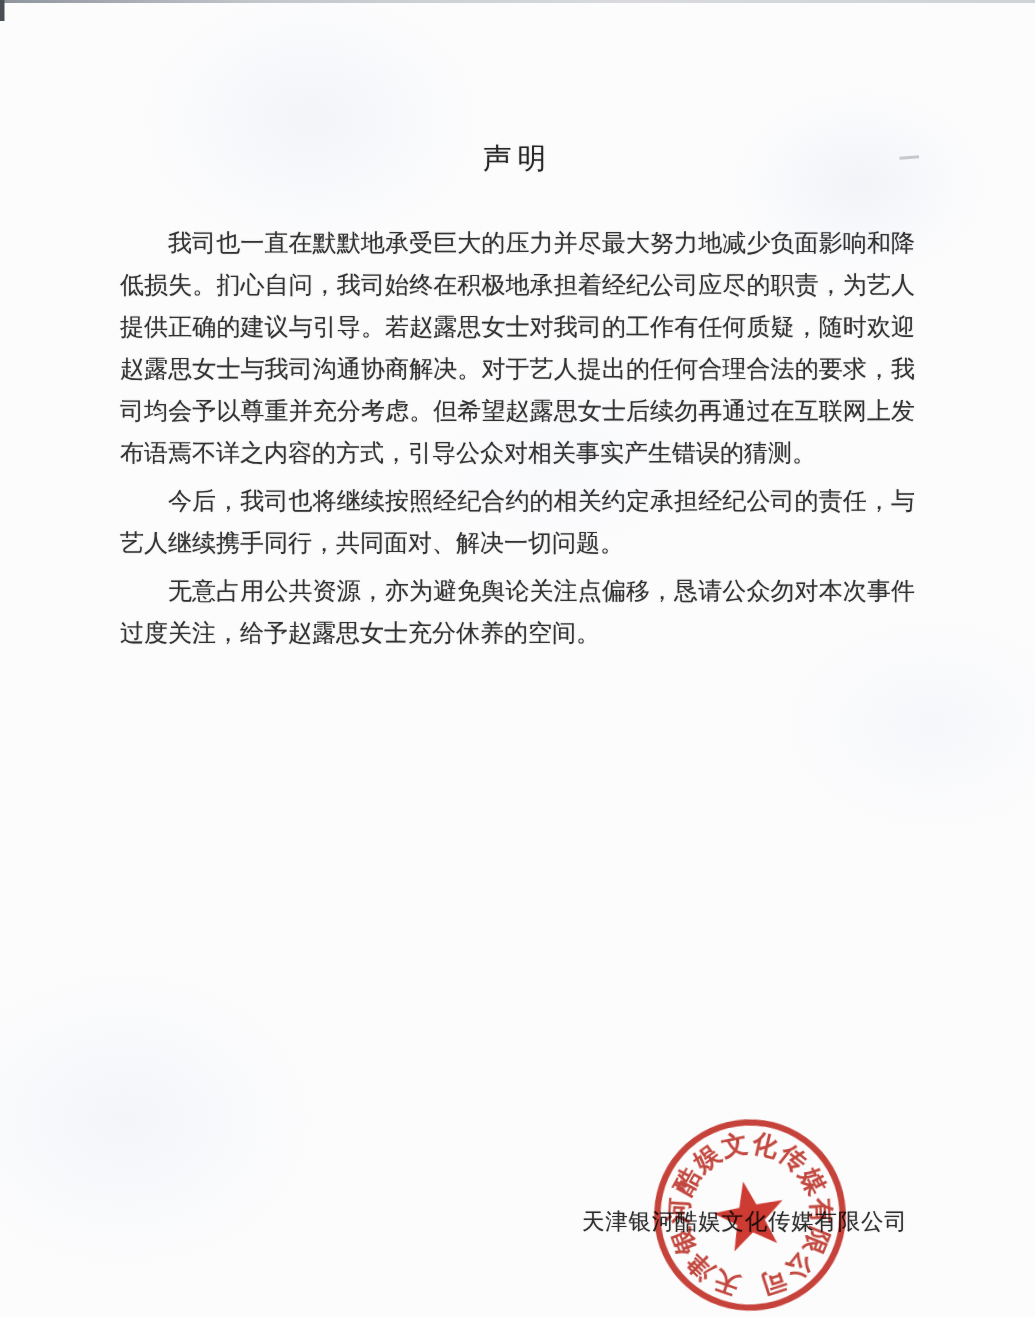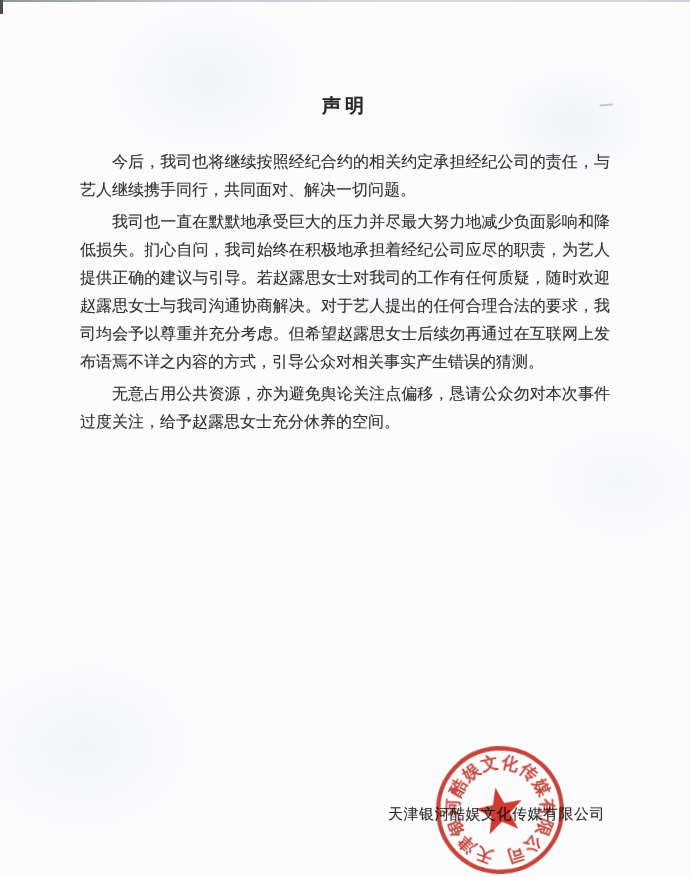--- a/index.html
+++ b/index.html
@@ -36,21 +36,21 @@
     position: absolute; top: 104px; left: 600px; width: 13px; height: 8px;
     border-top: 2px solid #b9bcc2;
     opacity: 0.8;
     transform: rotate(-4deg);
   }
   .title {
     margin: 0;
     padding-top: 93px;
     text-align: center;
     font-size: 19px;
-    font-weight: bold;
+    font-weight: normal;
     letter-spacing: 4px;
     color: #262626;
     text-shadow: 0 0 1px rgba(40,40,40,0.35);
   }
   .content {
     position: absolute;
     left: 80px;
     top: 148px;
     width: 530px;
   }
@@ -106,22 +106,22 @@
 
 <div class="page">
 
   <div class="edge-top"></div>
   <div class="edge-left"></div>
   <div class="corner-mark"></div>
 
   <h1 class="title">声明</h1>
 
   <div class="content">
+    <p>我司也一直在默默地承受巨大的压力并尽最大努力地减少负面影响和降低损失。扪心自问，我司始终在积极地承担着经纪公司应尽的职责，为艺人提供正确的建议与引导。若赵露思女士对我司的工作有任何质疑，随时欢迎赵露思女士与我司沟通协商解决。对于艺人提出的任何合理合法的要求，我司均会予以尊重并充分考虑。但希望赵露思女士后续勿再通过在互联网上发布语焉不详之内容的方式，引导公众对相关事实产生错误的猜测。</p>
     <p>今后，我司也将继续按照经纪合约的相关约定承担经纪公司的责任，与艺人继续携手同行，共同面对、解决一切问题。</p>
-    <p>我司也一直在默默地承受巨大的压力并尽最大努力地减少负面影响和降低损失。扪心自问，我司始终在积极地承担着经纪公司应尽的职责，为艺人提供正确的建议与引导。若赵露思女士对我司的工作有任何质疑，随时欢迎赵露思女士与我司沟通协商解决。对于艺人提出的任何合理合法的要求，我司均会予以尊重并充分考虑。但希望赵露思女士后续勿再通过在互联网上发布语焉不详之内容的方式，引导公众对相关事实产生错误的猜测。</p>
     <p>无意占用公共资源，亦为避免舆论关注点偏移，恳请公众勿对本次事件过度关注，给予赵露思女士充分休养的空间。</p>
   </div>
 
   <div class="sig-company">天津银河酷娱文化传媒有限公司</div>
 
   <svg class="seal" viewBox="0 0 160 160" xmlns="http://www.w3.org/2000/svg" aria-hidden="true">
     <circle cx="80" cy="80" r="65" fill="none" stroke="#c5342a" stroke-width="4.5"></circle>
     <polygon fill="#cc2a20" transform="rotate(-8 80 82)" points="80,56 86.1,73.6 104.7,74 89.9,85.2 95.3,103 80,92.4 64.7,103 70.1,85.2 55.3,74 73.9,73.6"></polygon>
     <path id="sealArc" d="M 72.4,123.3 A 44,44 0 1 1 87.6,123.3" fill="none"></path>
     <text class="seal-text-el" fill="#c0392e">

